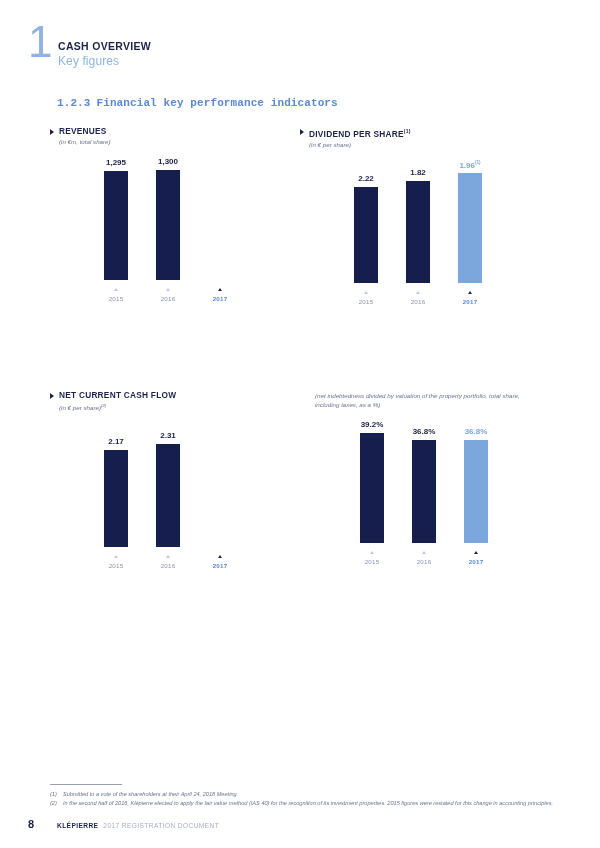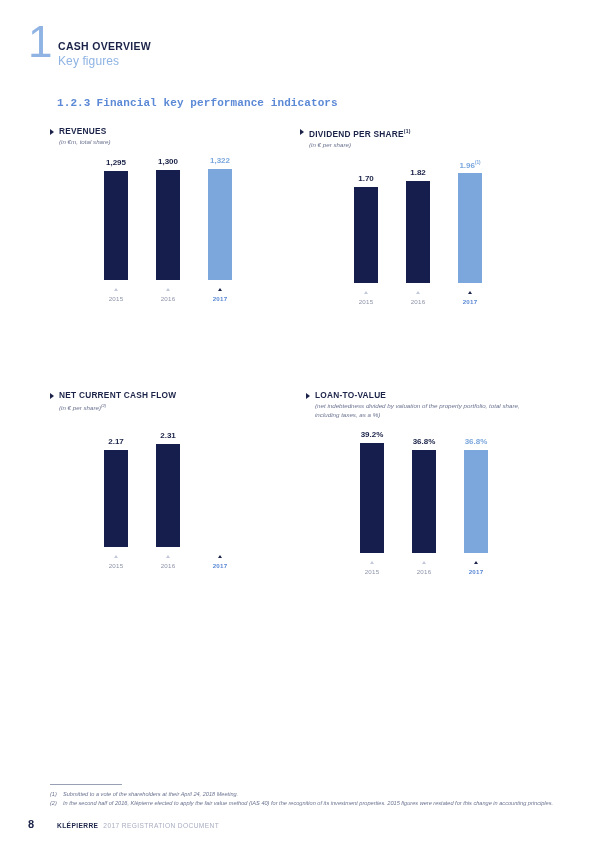--- a/index.html
+++ b/index.html
@@ -293,24 +293,20 @@
           <div class="plot">
             <div class="bar-group">
               <div class="bar-col">
                 <div class="bar-value">1,295</div>
                 <div class="bar" style="height: 109px;"></div>
               </div>
               <div class="bar-col">
                 <div class="bar-value">1,300</div>
                 <div class="bar" style="height: 110px;"></div>
               </div>
-              <div class="bar-col highlight">
-                <div class="bar-value">1,322</div>
-                <div class="bar" style="height: 111px;"></div>
-              </div>
             </div>
             <div class="axis-row">
               <div class="tick">
                 <i></i>
               </div>
               <div class="tick">
                 <i></i>
               </div>
               <div class="tick highlight">
                 <i></i>
@@ -325,21 +321,21 @@
         </div>
       <div class="chart-cell">
           <div class="chart-head">
             <span class="bullet"></span>
             <div class="chart-title">DIVIDEND PER SHARE<sup>(1)</sup></div>
           </div>
           <div class="chart-sub">(in € per share)</div>
           <div class="plot">
             <div class="bar-group">
               <div class="bar-col">
-                <div class="bar-value">1.70</div>
+                <div class="bar-value">2.22</div>
                 <div class="bar" style="height: 96px;"></div>
               </div>
               <div class="bar-col">
                 <div class="bar-value">1.82</div>
                 <div class="bar" style="height: 102px;"></div>
               </div>
               <div class="bar-col highlight">
                 <div class="bar-value">1.96<sup>(1)</sup></div>
                 <div class="bar" style="height: 110px;"></div>
               </div>
@@ -393,24 +389,20 @@
               </div>
             </div>
             <div class="labels-row">
               <div class="year">2015</div>
               <div class="year">2016</div>
               <div class="year highlight">2017</div>
             </div>
           </div>
         </div>
       <div class="chart-cell">
-          <div class="chart-head">
-            <span class="bullet"></span>
-            <div class="chart-title">LOAN-TO-VALUE</div>
-          </div>
           <div class="chart-sub">(net indebtedness divided by valuation of the property portfolio, total share, including taxes, as a %)</div>
           <div class="plot">
             <div class="bar-group">
               <div class="bar-col">
                 <div class="bar-value">39.2%</div>
                 <div class="bar" style="height: 110px;"></div>
               </div>
               <div class="bar-col">
                 <div class="bar-value">36.8%</div>
                 <div class="bar" style="height: 103px;"></div>

